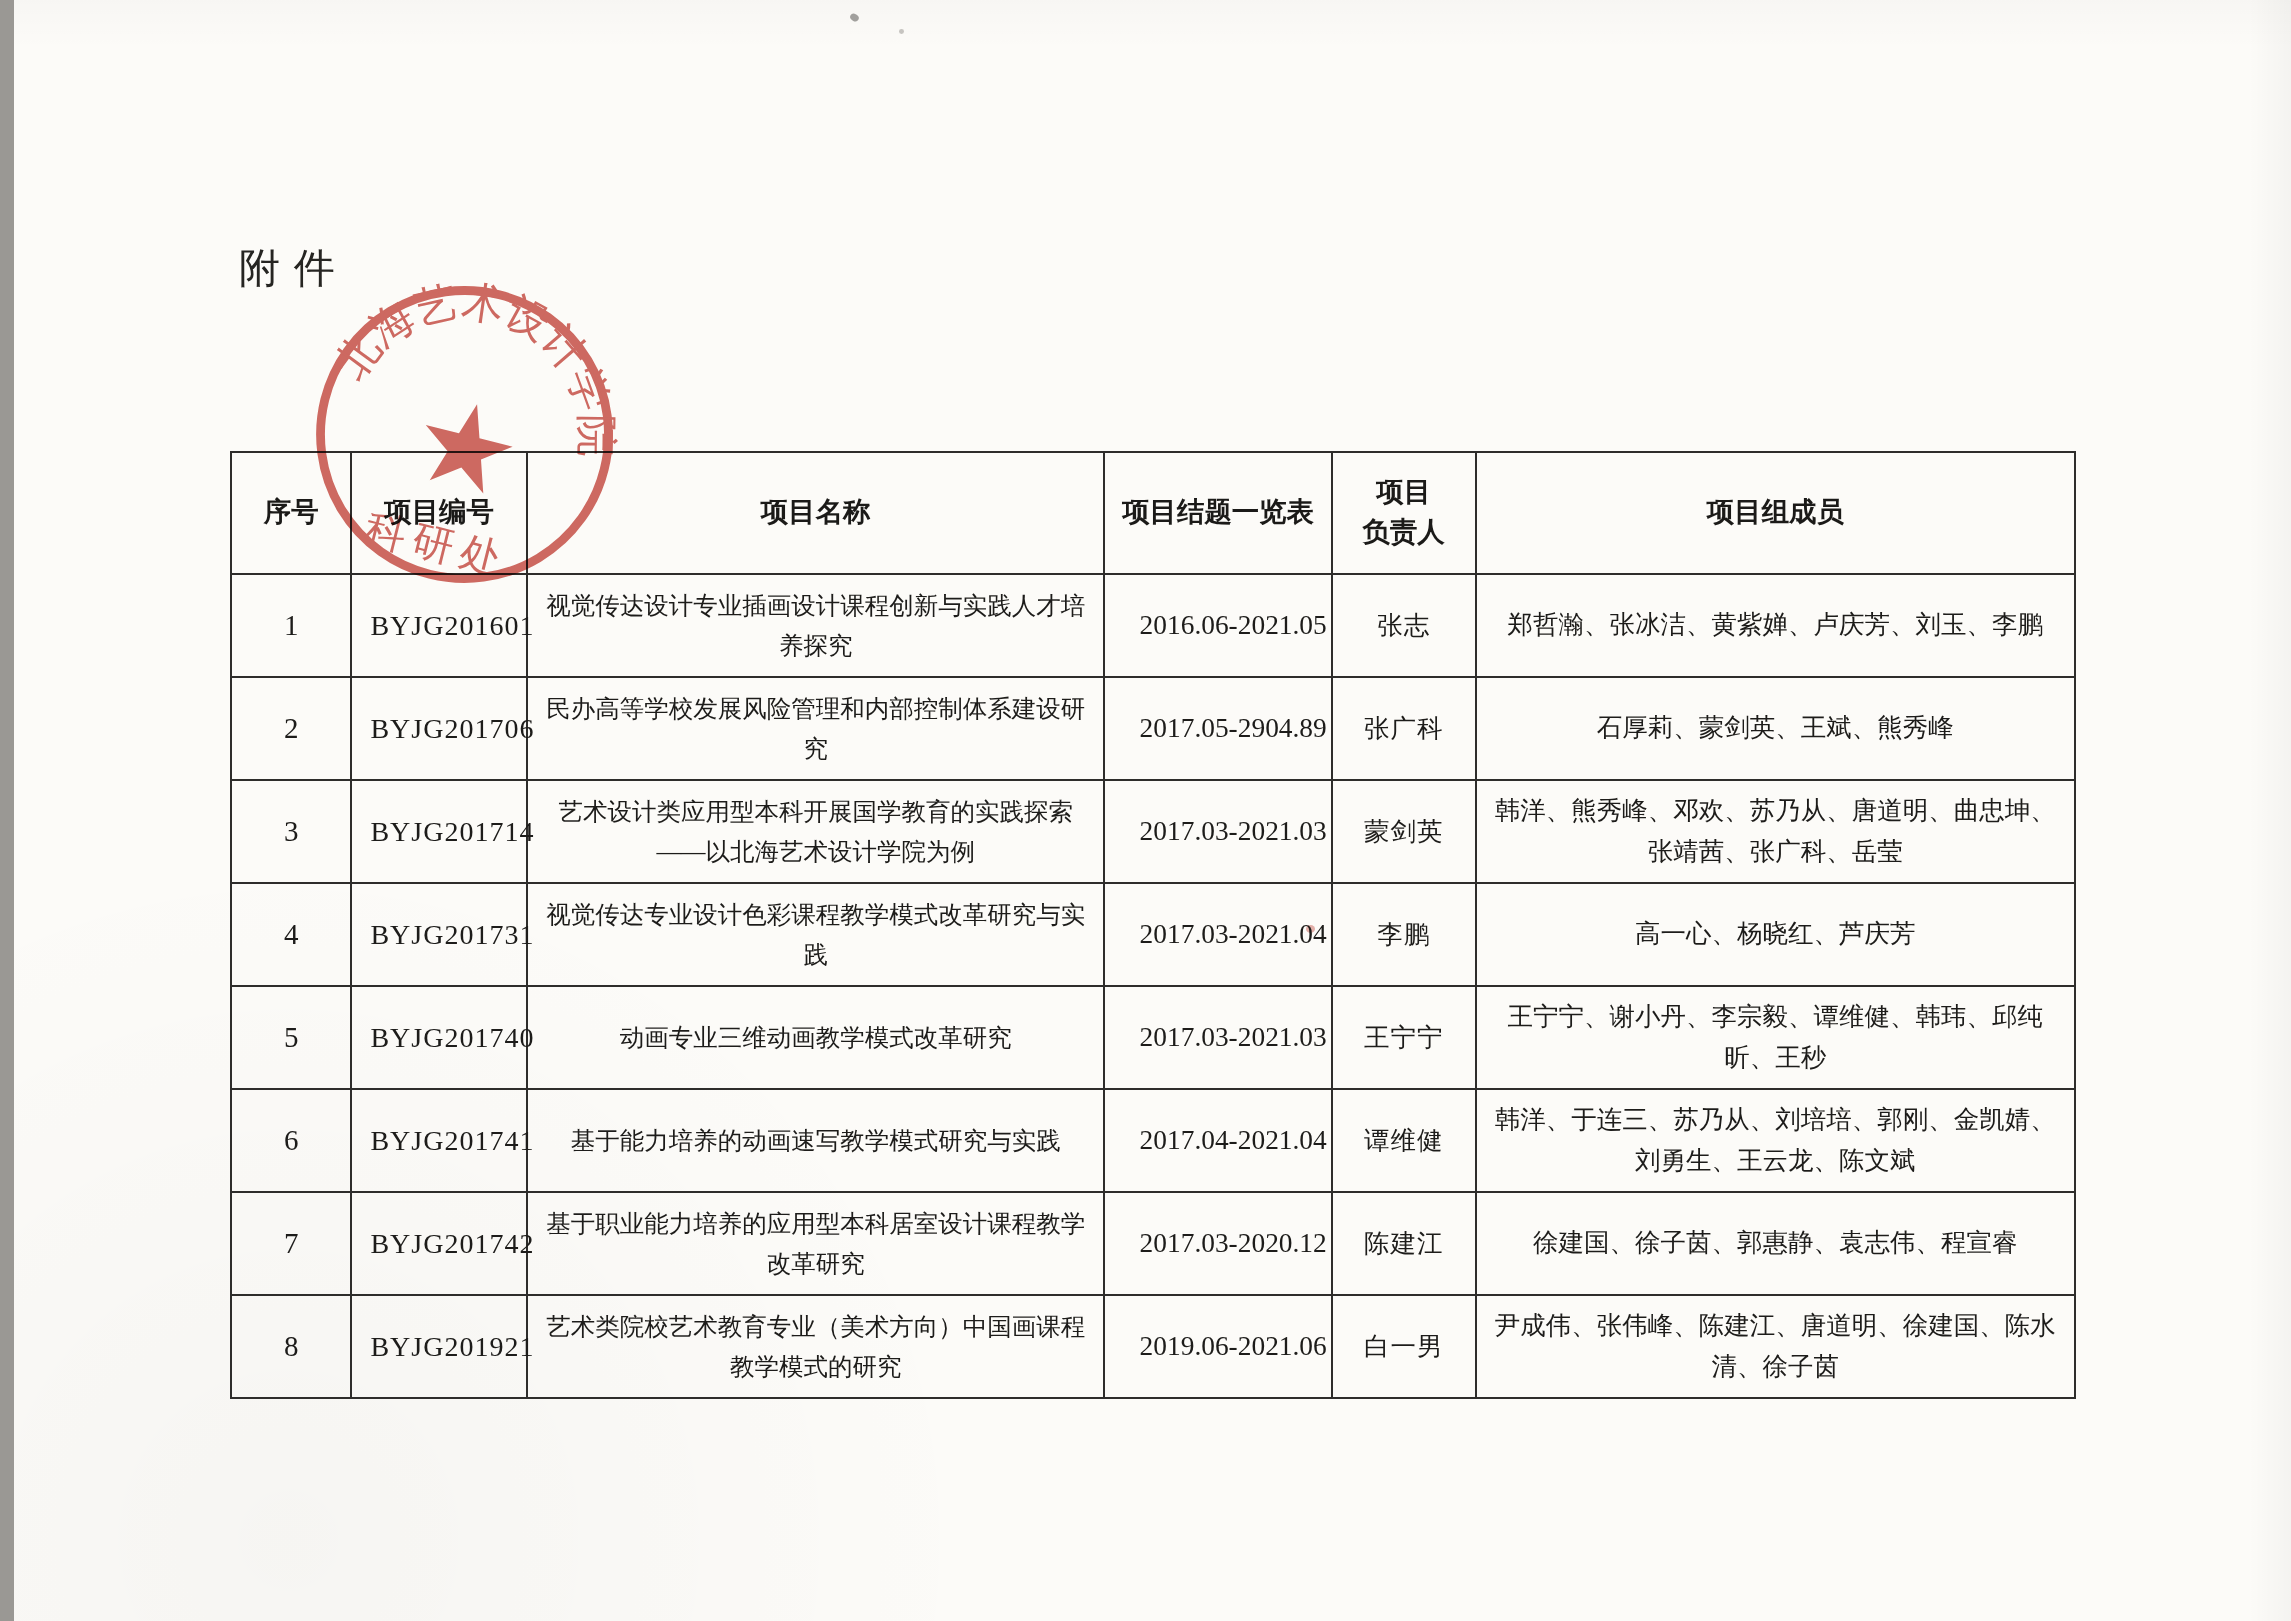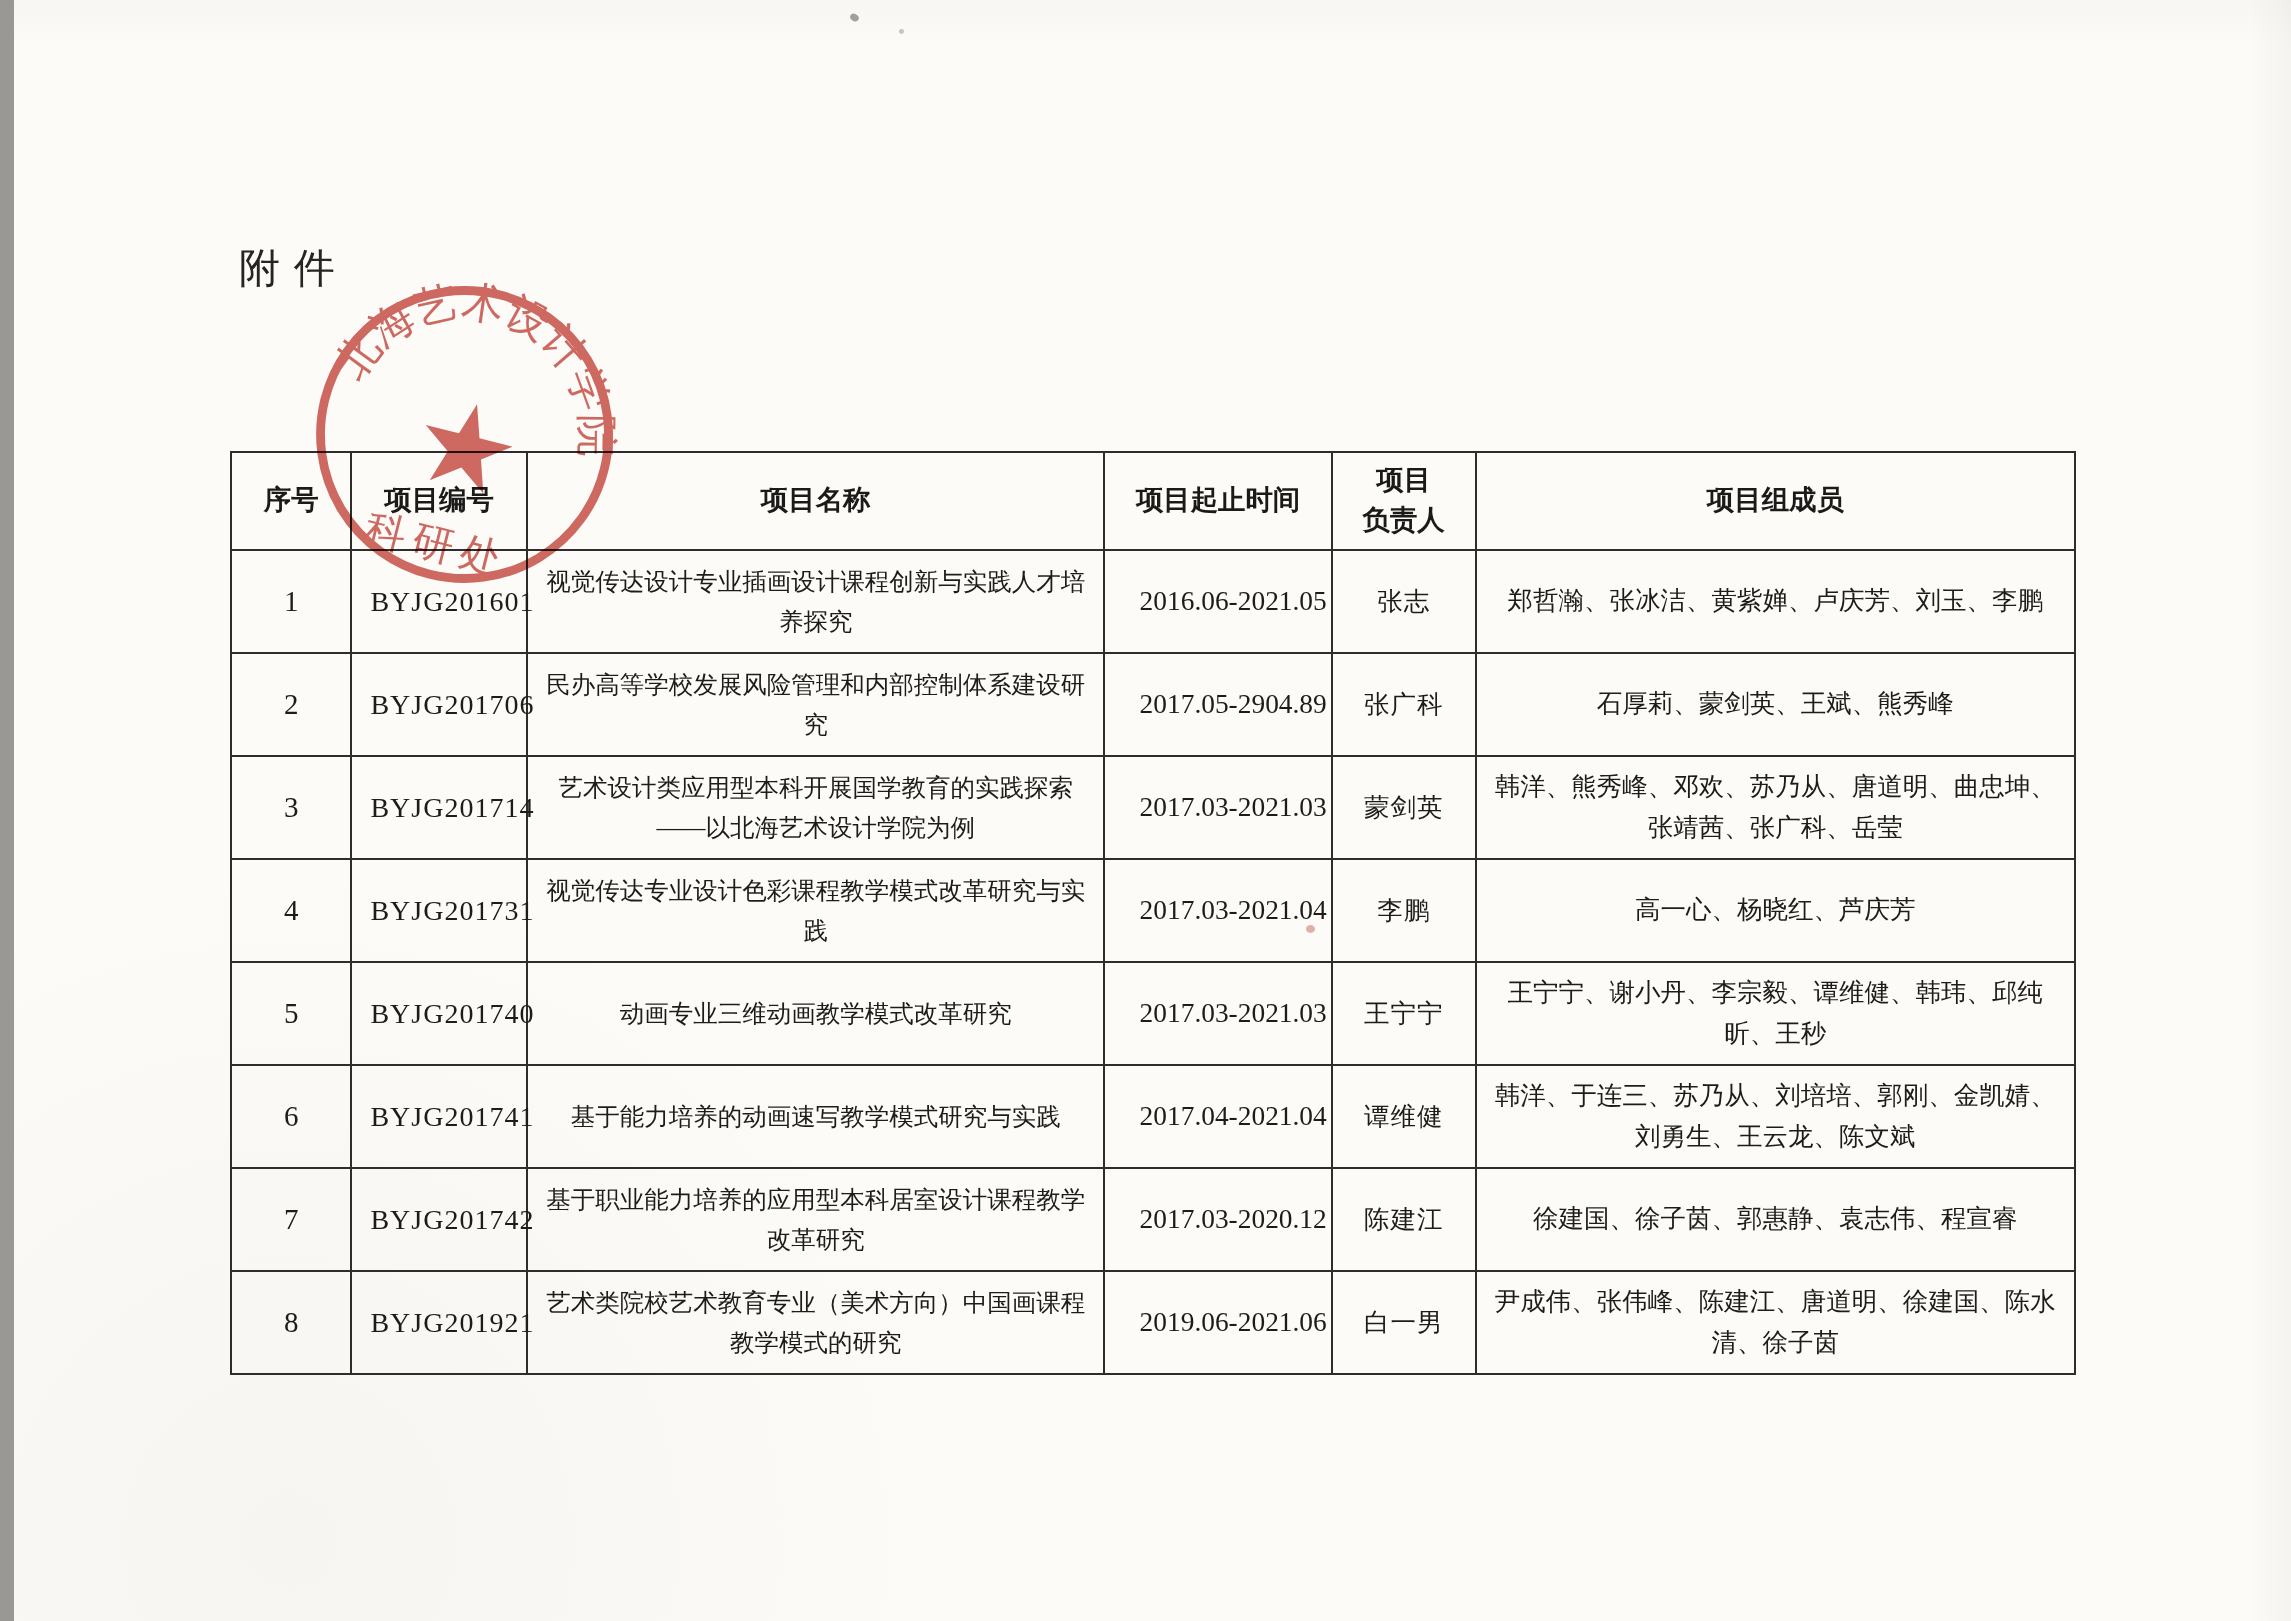--- a/index.html
+++ b/index.html
@@ -31,21 +31,21 @@
     border-collapse:collapse;table-layout:fixed;
   }
   .main-table th,.main-table td{
     border-left:2px solid #2e2d2b;
     border-right:2px solid #2e2d2b;
     border-top:2.9px solid #2e2d2b;
     border-bottom:2.9px solid #2e2d2b;
     text-align:center;vertical-align:middle;
     font-weight:normal;
   }
-  .main-table thead tr{height:98px;}
+  .main-table thead tr{height:122px;}
   .main-table tbody tr{height:103px;}
   .main-table th{
     font-size:27.4px;font-weight:700;color:#1b1a18;
     white-space:pre-line;line-height:1.45;
     padding:0 5.9px;
   }
   td.cell-no{font-size:29px;padding:0 3.9px;}
   td.cell-code{font-size:28px;letter-spacing:1px;padding:0 18px;}
   td.cell-name{font-size:24.5px;line-height:1.6;padding:0 13.7px;}
   td.cell-period{font-size:27.4px;white-space:nowrap;padding:0 3.9px;text-align:right;}
@@ -82,21 +82,21 @@
       <col style="width:31.33%">
       <col style="width:12.32%">
       <col style="width:7.81%">
       <col style="width:32.50%">
     </colgroup>
     <thead>
       <tr>
         <th>序号</th>
         <th>项目编号</th>
         <th>项目名称</th>
-        <th>项目起止时间</th>
+        <th>项目结题一览表</th>
         <th>项目
 负责人</th>
         <th>项目组成员</th>
       </tr>
     </thead>
     <tbody>
       <tr>
         <td class="cell-no">1</td>
         <td class="cell-code">BYJG201601</td>
         <td class="cell-name">视觉传达设计专业插画设计课程创新与实践人才培养探究</td>

